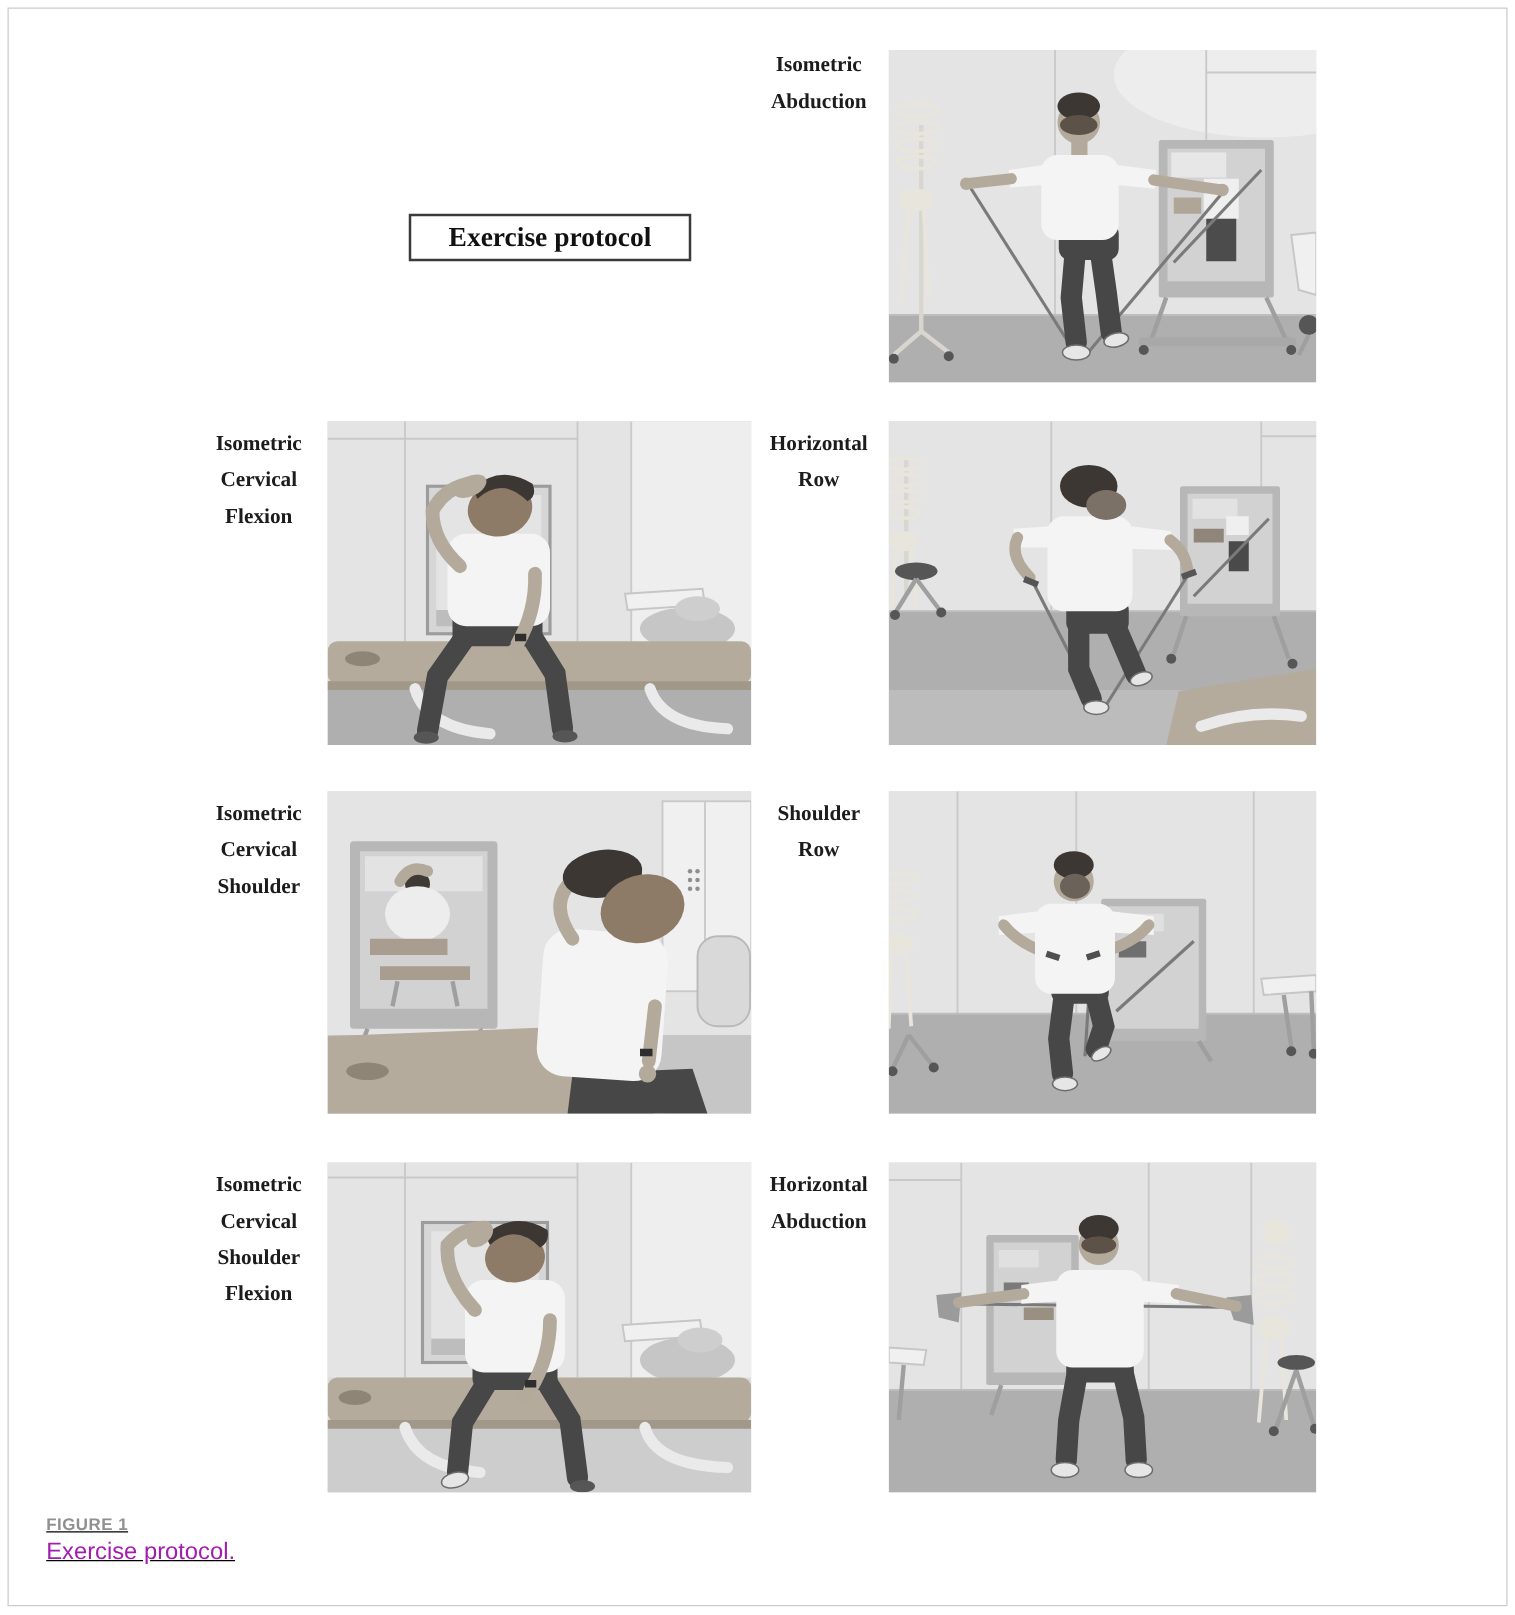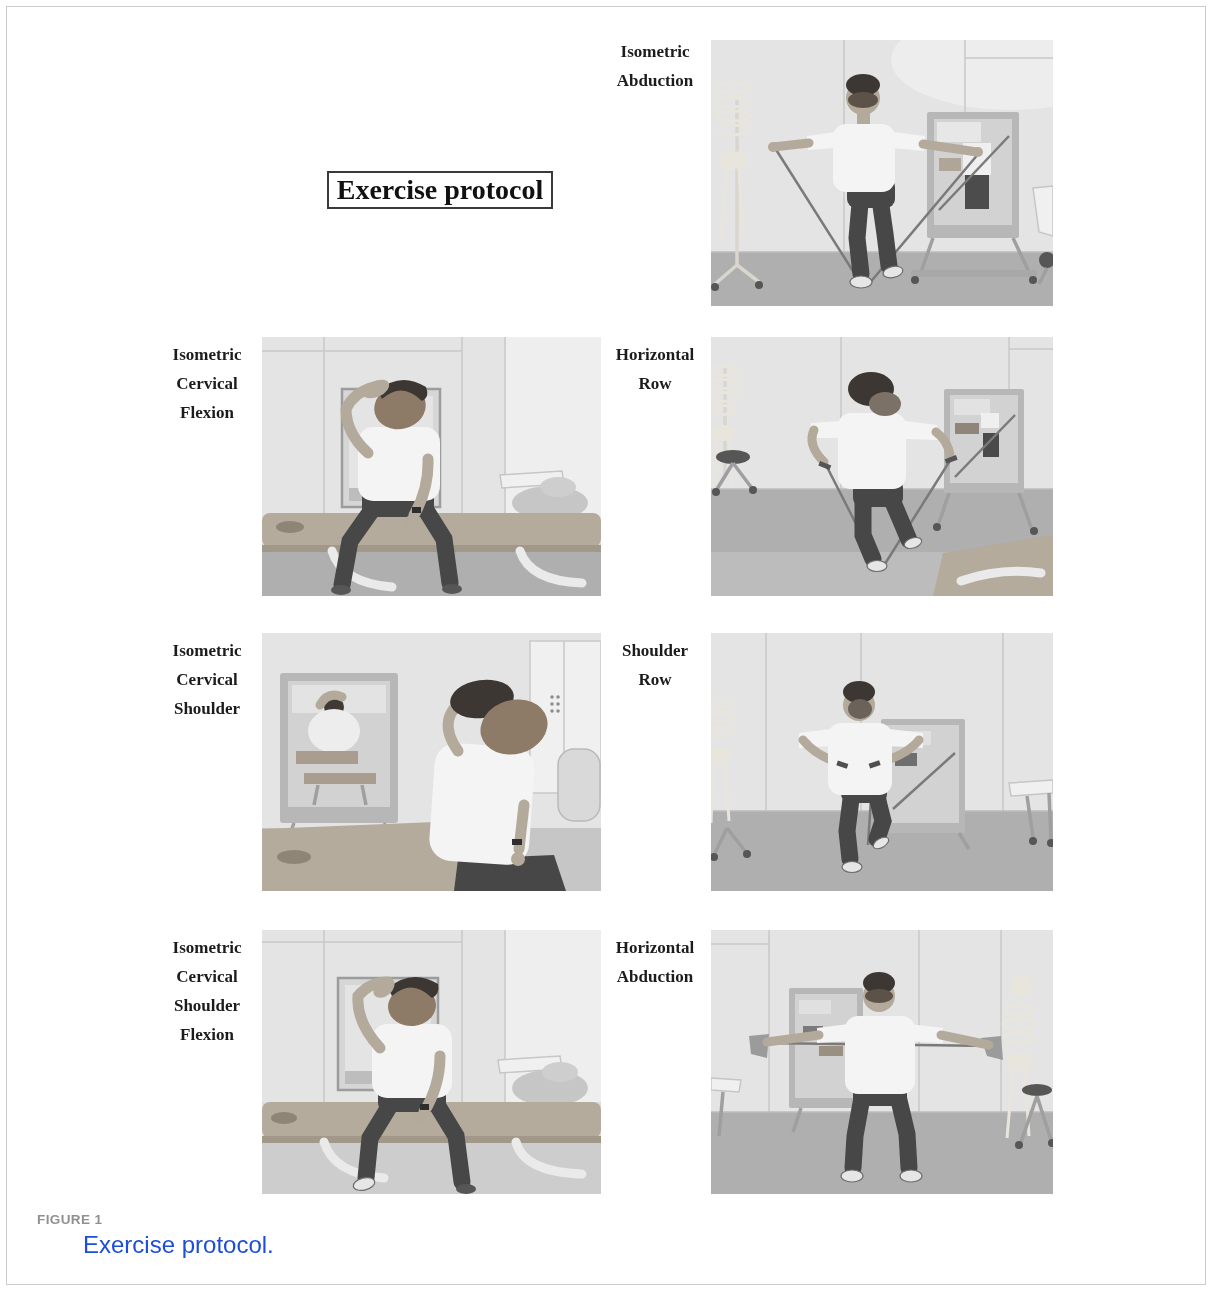--- a/index.html
+++ b/index.html
@@ -2,21 +2,21 @@
 <html><head>
 <meta charset="utf-8">
 <style>
   html,body{margin:0;padding:0;background:#ffffff;}
   .page{position:relative;width:1212px;height:1292px;background:#ffffff;overflow:hidden;
         font-family:"Liberation Serif", serif;}
   .page-border{position:absolute;left:6px;top:6px;right:6px;bottom:7px;border:1px solid #cccccc;pointer-events:none;}
 
   .title-box{position:absolute;left:327px;top:171px;width:222px;height:34px;
       border:2px solid #3a3a3a;display:flex;align-items:center;justify-content:center;
-      font-weight:bold;font-size:28px;color:#111;letter-spacing:0px;}
+      font-weight:bold;font-size:22px;color:#111;letter-spacing:0px;}
 
   .ex-label{position:absolute;text-align:center;font-weight:bold;font-size:17px;color:#1c1c1c;
       line-height:29px;}
   .l1{left:596px;top:37px;width:118px;}
   .l2{left:152px;top:340px;width:110px;}
   .l3{left:598px;top:340px;width:114px;}
   .l4{left:150px;top:636px;width:114px;}
   .l5{left:598px;top:636px;width:114px;}
   .l6{left:152px;top:933px;width:110px;}
   .l7{left:596px;top:933px;width:118px;}
@@ -24,23 +24,23 @@
   .photo{position:absolute;overflow:hidden;background:#dcdcdc;}
   .p1{left:711px;top:40px;width:342px;height:266px;}
   .p2{left:262px;top:337px;width:339px;height:259px;}
   .p3{left:711px;top:337px;width:342px;height:259px;}
   .p4{left:262px;top:633px;width:339px;height:258px;}
   .p5{left:711px;top:633px;width:342px;height:258px;}
   .p6{left:262px;top:930px;width:339px;height:264px;}
   .p7{left:711px;top:930px;width:342px;height:264px;}
   .photo svg{display:block;width:100%;height:100%;}
 
-  .caption{position:absolute;left:37px;top:1212px;font-family:"Liberation Sans", sans-serif;}
+  .caption{position:absolute;left:37px;top:1212px;font-family:"Liberation Sans", sans-serif;text-decoration:underline;}
   .cap-label{font-size:13.5px;font-weight:bold;letter-spacing:.4px;color:#909090;}
-  .cap-text{margin-top:4px;font-size:24px;color:#1d4ed8;margin-left:46px;}
+  .cap-text{margin-top:4px;font-size:19px;color:#a21caf;}
 
   
   svg .wall{fill:#e4e4e4;} svg .wall-lt{fill:#eeeeee;} svg .floor{fill:#afafaf;}
   svg .seam{stroke:#c9c9c9;stroke-width:1.5;} svg .edge{stroke:#bdbdbd;stroke-width:1.5;}
   svg .mir-frame{fill:#b7b7b7;} svg .mir-glass{fill:#d2d2d2;}
   svg .shirt{fill:#f4f4f4;} svg .skin{fill:#b3aa9c;}
   svg .limb-skin{stroke:#b3aa9c;stroke-width:11;stroke-linecap:round;fill:none;}
   svg .limb-skin9{stroke:#b3aa9c;stroke-width:9;stroke-linecap:round;fill:none;}
   svg .pants{fill:#474747;}
   svg .limb-pants{stroke:#474747;stroke-width:17;stroke-linecap:round;fill:none;}

